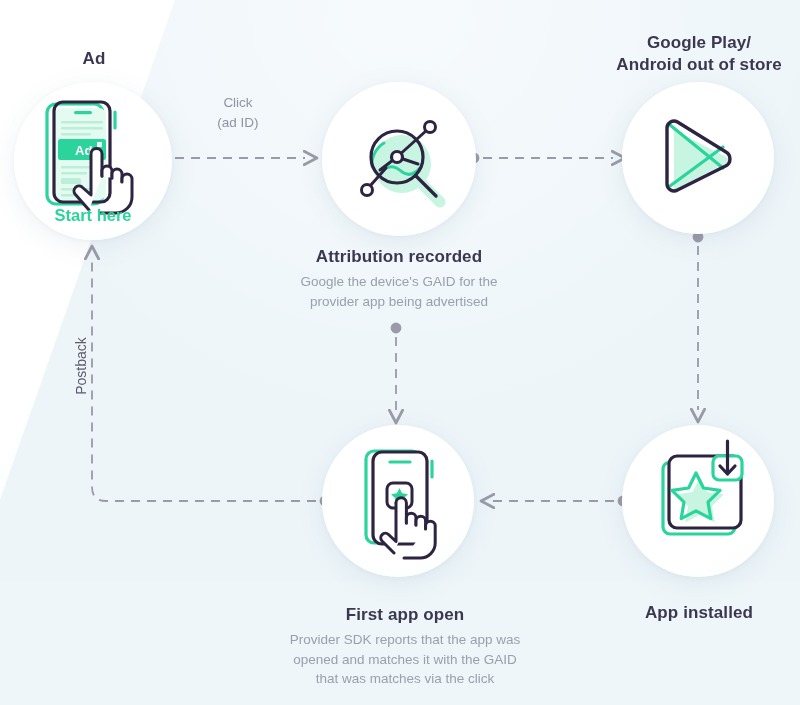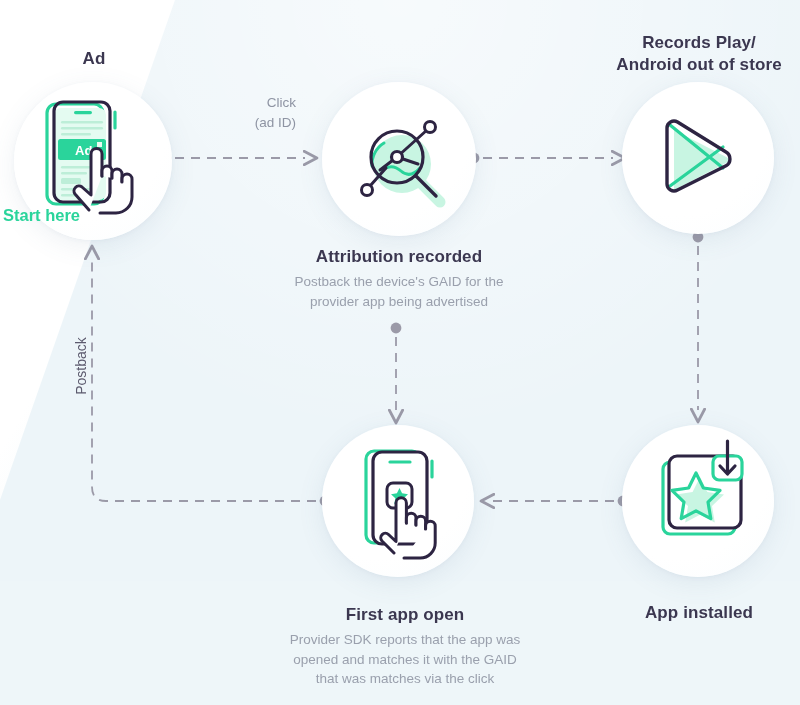--- a/index.html
+++ b/index.html
@@ -32,28 +32,28 @@
 
   .caption{position:absolute;text-align:center;}
   .cap-title{
     font-size:17px;font-weight:bold;color:#3b3750;letter-spacing:.1px;
     line-height:1.32;
   }
   .cap-sub{
     font-size:13.5px;color:#9aa0ad;line-height:1.42;margin-top:4px;
   }
   .edge-label{
-    position:absolute;text-align:right;font-size:13.5px;color:#8e94a3;line-height:1.45;
+    position:absolute;text-align:center;font-size:13.5px;color:#8e94a3;line-height:1.45;
   }
   .vlabel{
     position:absolute;font-size:14px;color:#5c5a6e;
     transform:rotate(-90deg);transform-origin:50% 50%;white-space:nowrap;
   }
   .start-here{
-    position:absolute;width:180px;
+    position:absolute;text-align:center;width:180px;
     font-size:16.5px;font-weight:bold;color:#2ad49b;
   }
   
   #links{position:absolute;left:0;top:0;width:800px;height:705px;pointer-events:none;}
 </style>
 </head>
 <body>
 
 <div id="stage">
 
@@ -174,28 +174,28 @@
 
       <circle cx="75" cy="75" r="5.5" fill="#ffffff" stroke="#2d2442" stroke-width="3.2"></circle>
       <circle cx="108" cy="45" r="5.5" fill="#ffffff" stroke="#2d2442" stroke-width="3"></circle>
       <circle cx="45" cy="108" r="5.5" fill="#ffffff" stroke="#2d2442" stroke-width="3"></circle>
     </svg>
   </div>
 
   <div class="caption" style="left:269px;top:246px;width:260px;">
     <div class="cap-title">Attribution recorded</div>
     <div class="cap-sub">
-      <div>Postback the device's GAID for the</div>
+      <div>Google the device's GAID for the</div>
       <div>provider app being advertised</div>
     </div>
   </div>
 
   <div class="caption" style="left:598px;top:32px;width:202px;">
     <div class="cap-title">
-      <div>Records Play/</div>
+      <div>Google Play/</div>
       <div>Android out of store</div>
     </div>
   </div>
 
   <div class="circle" style="left:622px;top:82px;width:152px;height:152px;">
     <svg viewBox="0 0 152 152">
 
       <path d="M52,48 L110,78 L52,108 Z" fill="#c8f5e2"></path>
 
       <line x1="48" y1="43" x2="101" y2="86" stroke="#2ad49b" stroke-width="3.2" stroke-linecap="round"></line>

